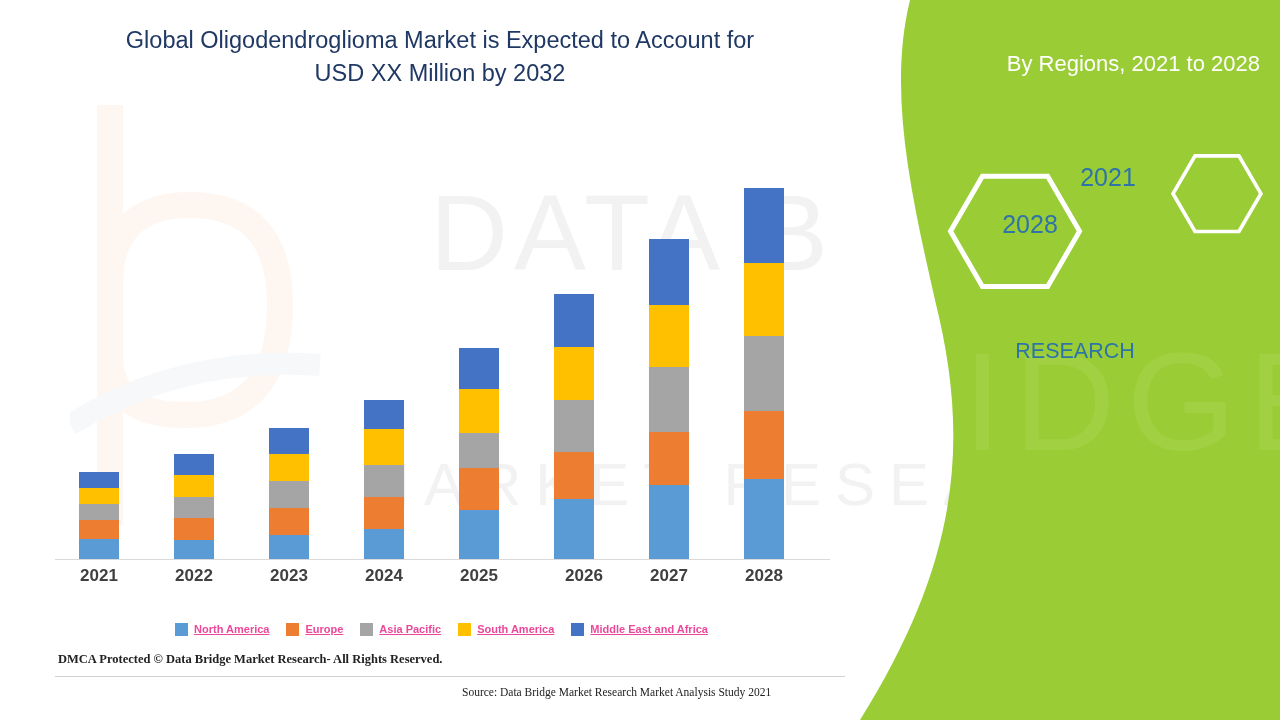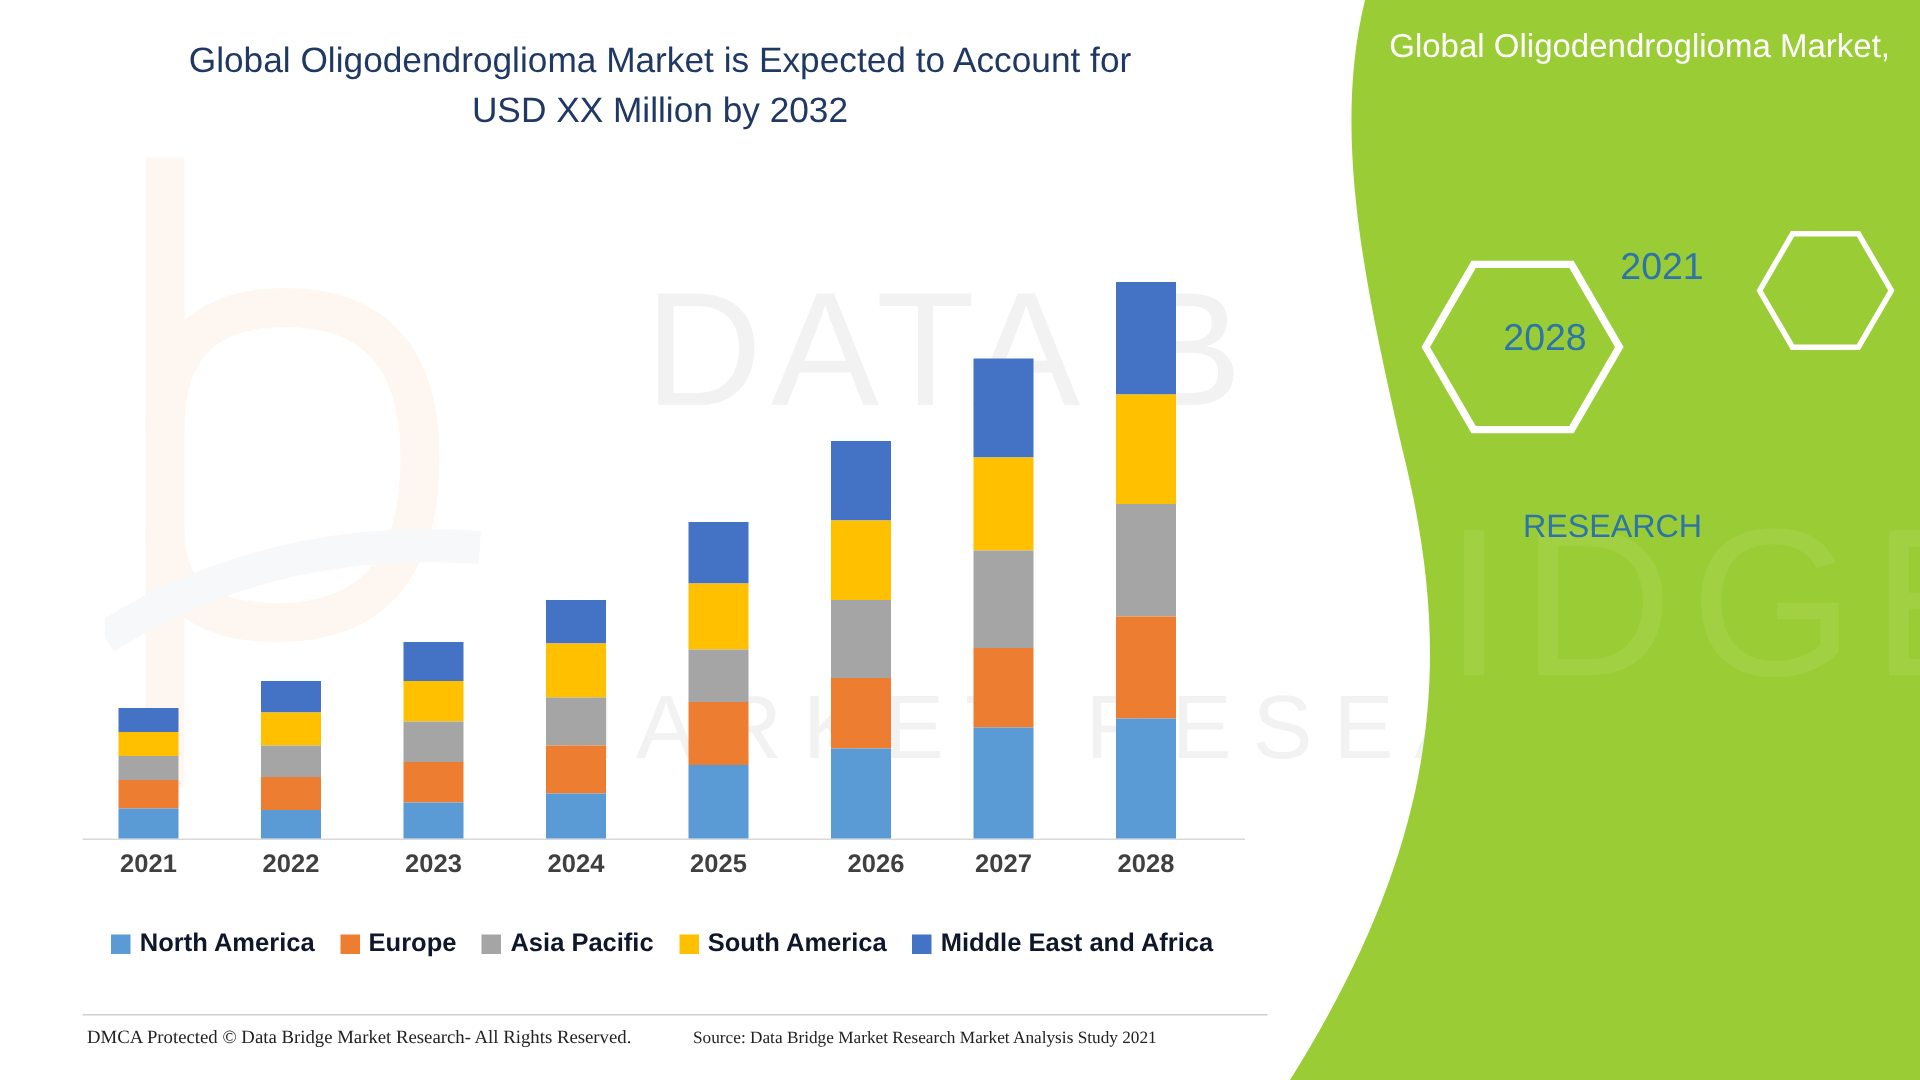--- a/index.html
+++ b/index.html
@@ -41,26 +41,26 @@
     position:absolute;top:0;width:80px;text-align:center;
     font-size:17px;font-weight:bold;color:#404040;
   }
 
   .legend{
     position:absolute;left:55px;top:615px;width:790px;height:28px;
     display:flex;align-items:center;justify-content:center;gap:0px;
   }
   .legend-item{display:flex;align-items:center;margin-right:17px;}
   .legend-swatch{width:13px;height:13px;margin-right:6px;display:inline-block;}
-  .legend-label{font-size:17px;font-weight:bold;color:#0f172a;white-space:nowrap;}
+  .legend-label{font-size:11px;font-weight:bold;color:#ec4899;white-space:nowrap;text-decoration:underline;}
 
   .footer-rule{position:absolute;left:55px;top:676px;width:790px;height:1px;background:#d0d0d0;}
   .footer-left{
-    position:absolute;left:58px;top:684px;font-family:"Liberation Serif",serif;
-    font-size:12.5px;color:#222;font-weight:normal;white-space:nowrap;
+    position:absolute;left:58px;top:652px;font-family:"Liberation Serif",serif;
+    font-size:12.5px;color:#222;font-weight:bold;white-space:nowrap;
   }
   .footer-right{
     position:absolute;left:462px;top:686px;font-family:"Liberation Serif",serif;
     font-size:11.5px;color:#222;white-space:nowrap;
   }
 
   
   .right-panel{
     position:absolute;right:0;top:0;width:440px;height:720px;
     overflow:hidden;
@@ -210,21 +210,22 @@
   <div class="right-panel">
     <svg class="green-svg" viewBox="0 0 440 720" preserveAspectRatio="none">
       <path id="greenShape" d="M70 0 L440 0 L440 720 L20 720 C 120 560, 130 440, 95 300 C 70 190, 48 90, 70 0 Z" fill="#9ACD35"></path>
     </svg>
 
     <svg class="green-svg" viewBox="0 0 440 720" preserveAspectRatio="none" style="opacity:.07">
       <text x="10" y="450" font-family="Liberation Sans, sans-serif" font-size="140" fill="#ffffff" letter-spacing="12">RIDGE</text>
     </svg>
 
     <div class="right-title">
-      <span>Global Oligodendroglioma Market,</span><br>
+      <br>
+      <span>By Regions, 2021 to 2028</span>
     </div>
 
     <div class="hex-wrap">
       <svg viewBox="0 0 440 150" width="440" height="150">
         <g>
           <polygon points="150,75 172,37 217,37 239,75 217,113 172,113" transform="translate(-20,0) scale(1.45) translate(-60,-12)" fill="none" stroke="#ffffff" stroke-width="3.4"></polygon>
         </g>
         <g>
           <polygon points="243,52 261,21 297,21 315,52 297,83 261,83" transform="scale(1.22) translate(30,-8)" fill="none" stroke="#ffffff" stroke-width="3.0"></polygon>
         </g>

